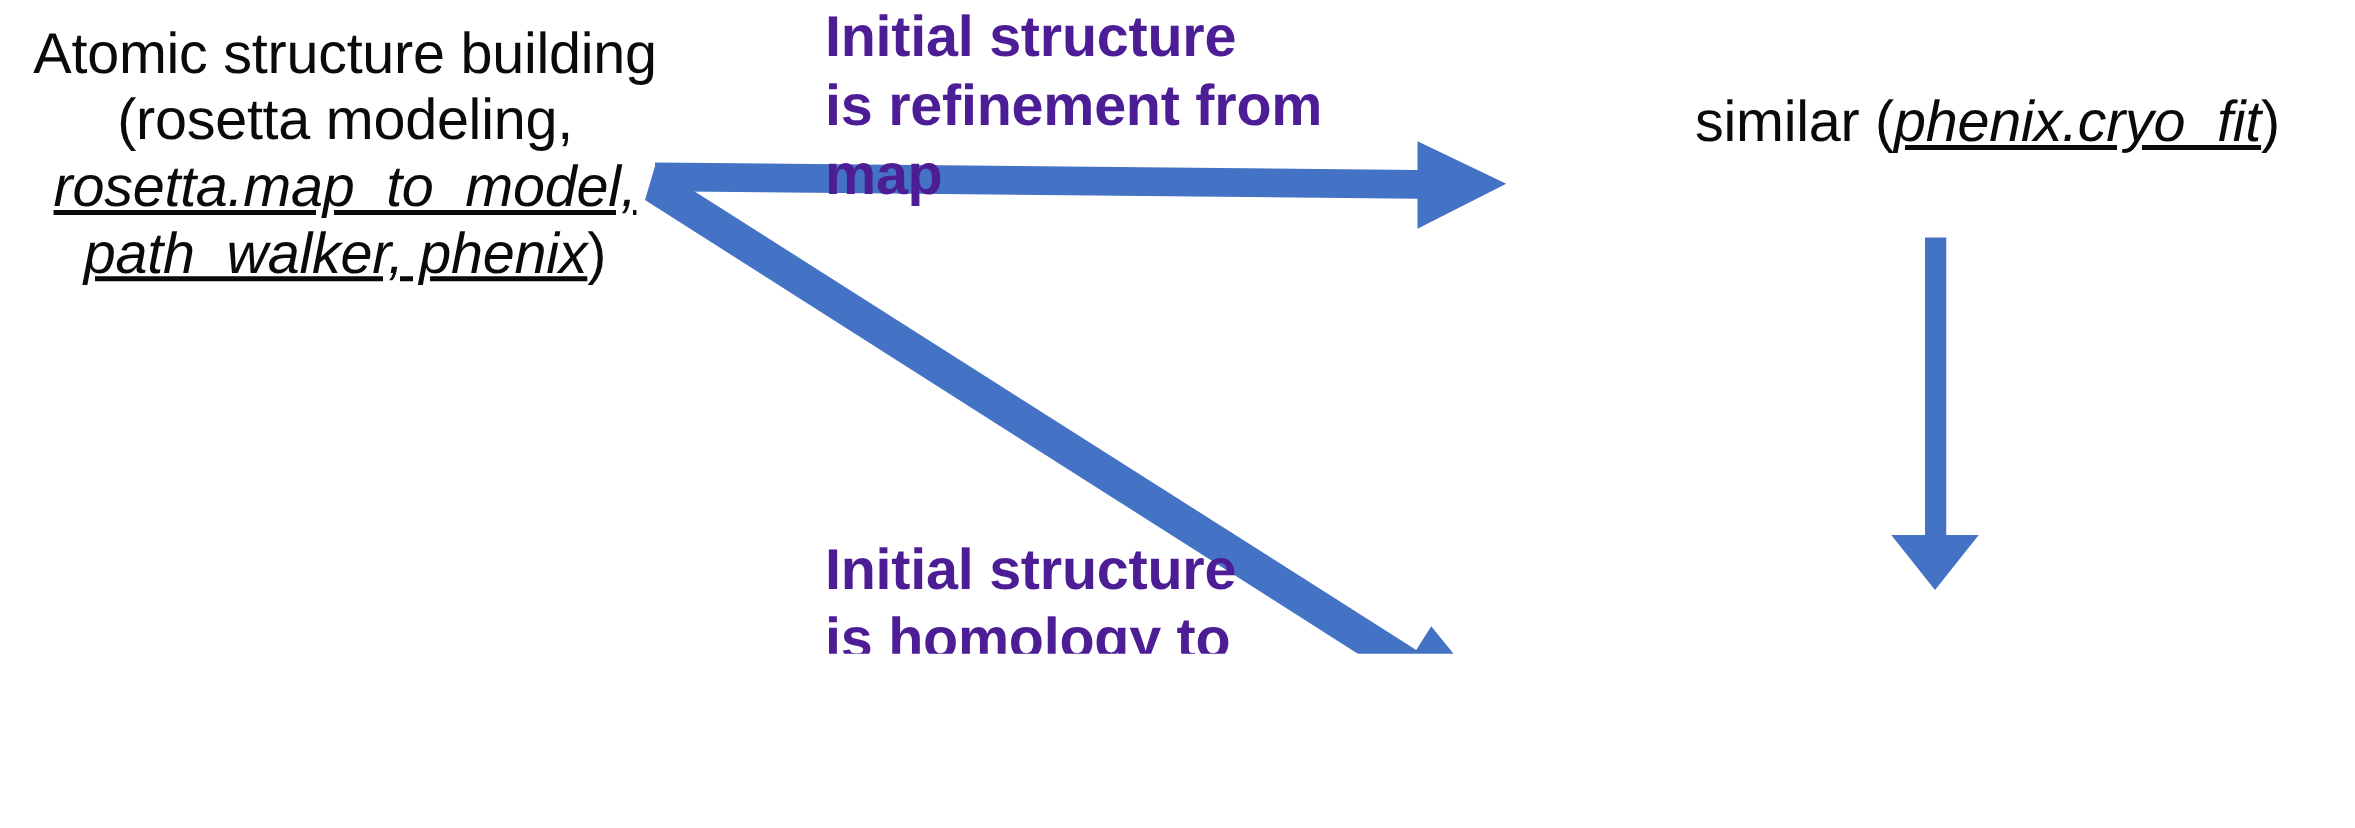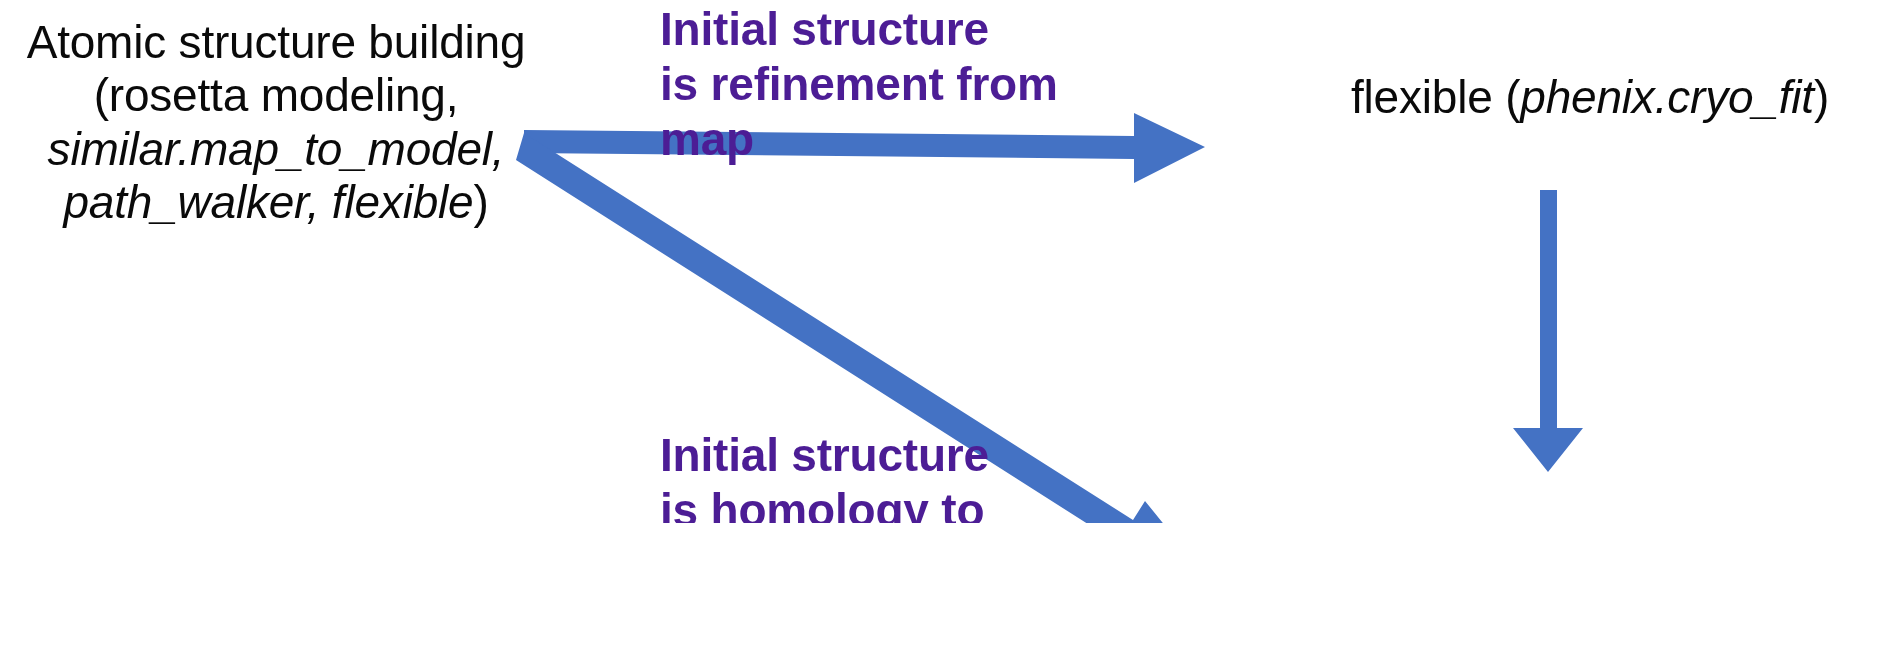--- a/index.html
+++ b/index.html
@@ -15,21 +15,21 @@
 
   .node{
     position:absolute;
     text-align:center;
     line-height:1.16;
     font-size:46px;
     color:#0a0a0a;
     white-space:pre-wrap;
     letter-spacing:-0.2px;
   }
-  .node .ital{font-style:italic;}
+  .node .ital{font-style:italic;text-decoration:underline;}
 
   .edge-label{
     position:absolute;
     text-align:left;
     line-height:1.2;
     font-size:46px;
     color:#4c1d95;
     white-space:pre-wrap;
     letter-spacing:-0.2px;
     font-weight:bold;
@@ -61,22 +61,22 @@
     <g>
       <path d="M 524 133 L 1133 520 L 1145 501 L 1205 575 L 1112 567 L 1124 547 L 516 160 Z" fill="#4472C4"></path>
     </g>
 
     <g>
       <path d="M 1540 190 L 1557 190 L 1557 428 L 1583 428 L 1548 472 L 1513 428 L 1540 428 Z" fill="#4472C4"></path>
     </g>
 
   </svg>
 
-  <div class="node" id="node-building"><span>Atomic structure building</span><br><span>(rosetta modeling,</span><br><span class="ital">similar.map_to_model,</span><br><span class="ital">path_walker, flexible</span><span>)</span></div>
+  <div class="node" id="node-building"><span>Atomic structure building</span><br><span>(rosetta modeling,</span><br><span class="ital">rosetta.map_to_model,</span><br><span class="ital">path_walker, phenix</span><span>)</span></div>
 
   <div class="edge-label" id="label-different"><span>Initial structure</span><br><span>is refinement from map</span></div>
 
   <div class="edge-label" id="label-similar"><span>Initial structure</span><br><span>is homology to map</span></div>
 
-  <div class="node" id="node-flexfit"><br><span>flexible (</span><span class="ital">phenix.cryo_fit</span><span>)</span></div>
+  <div class="node" id="node-flexfit"><br><span>similar (</span><span class="ital">phenix.cryo_fit</span><span>)</span></div>
 
 
 </div>
 
 </body></html>

